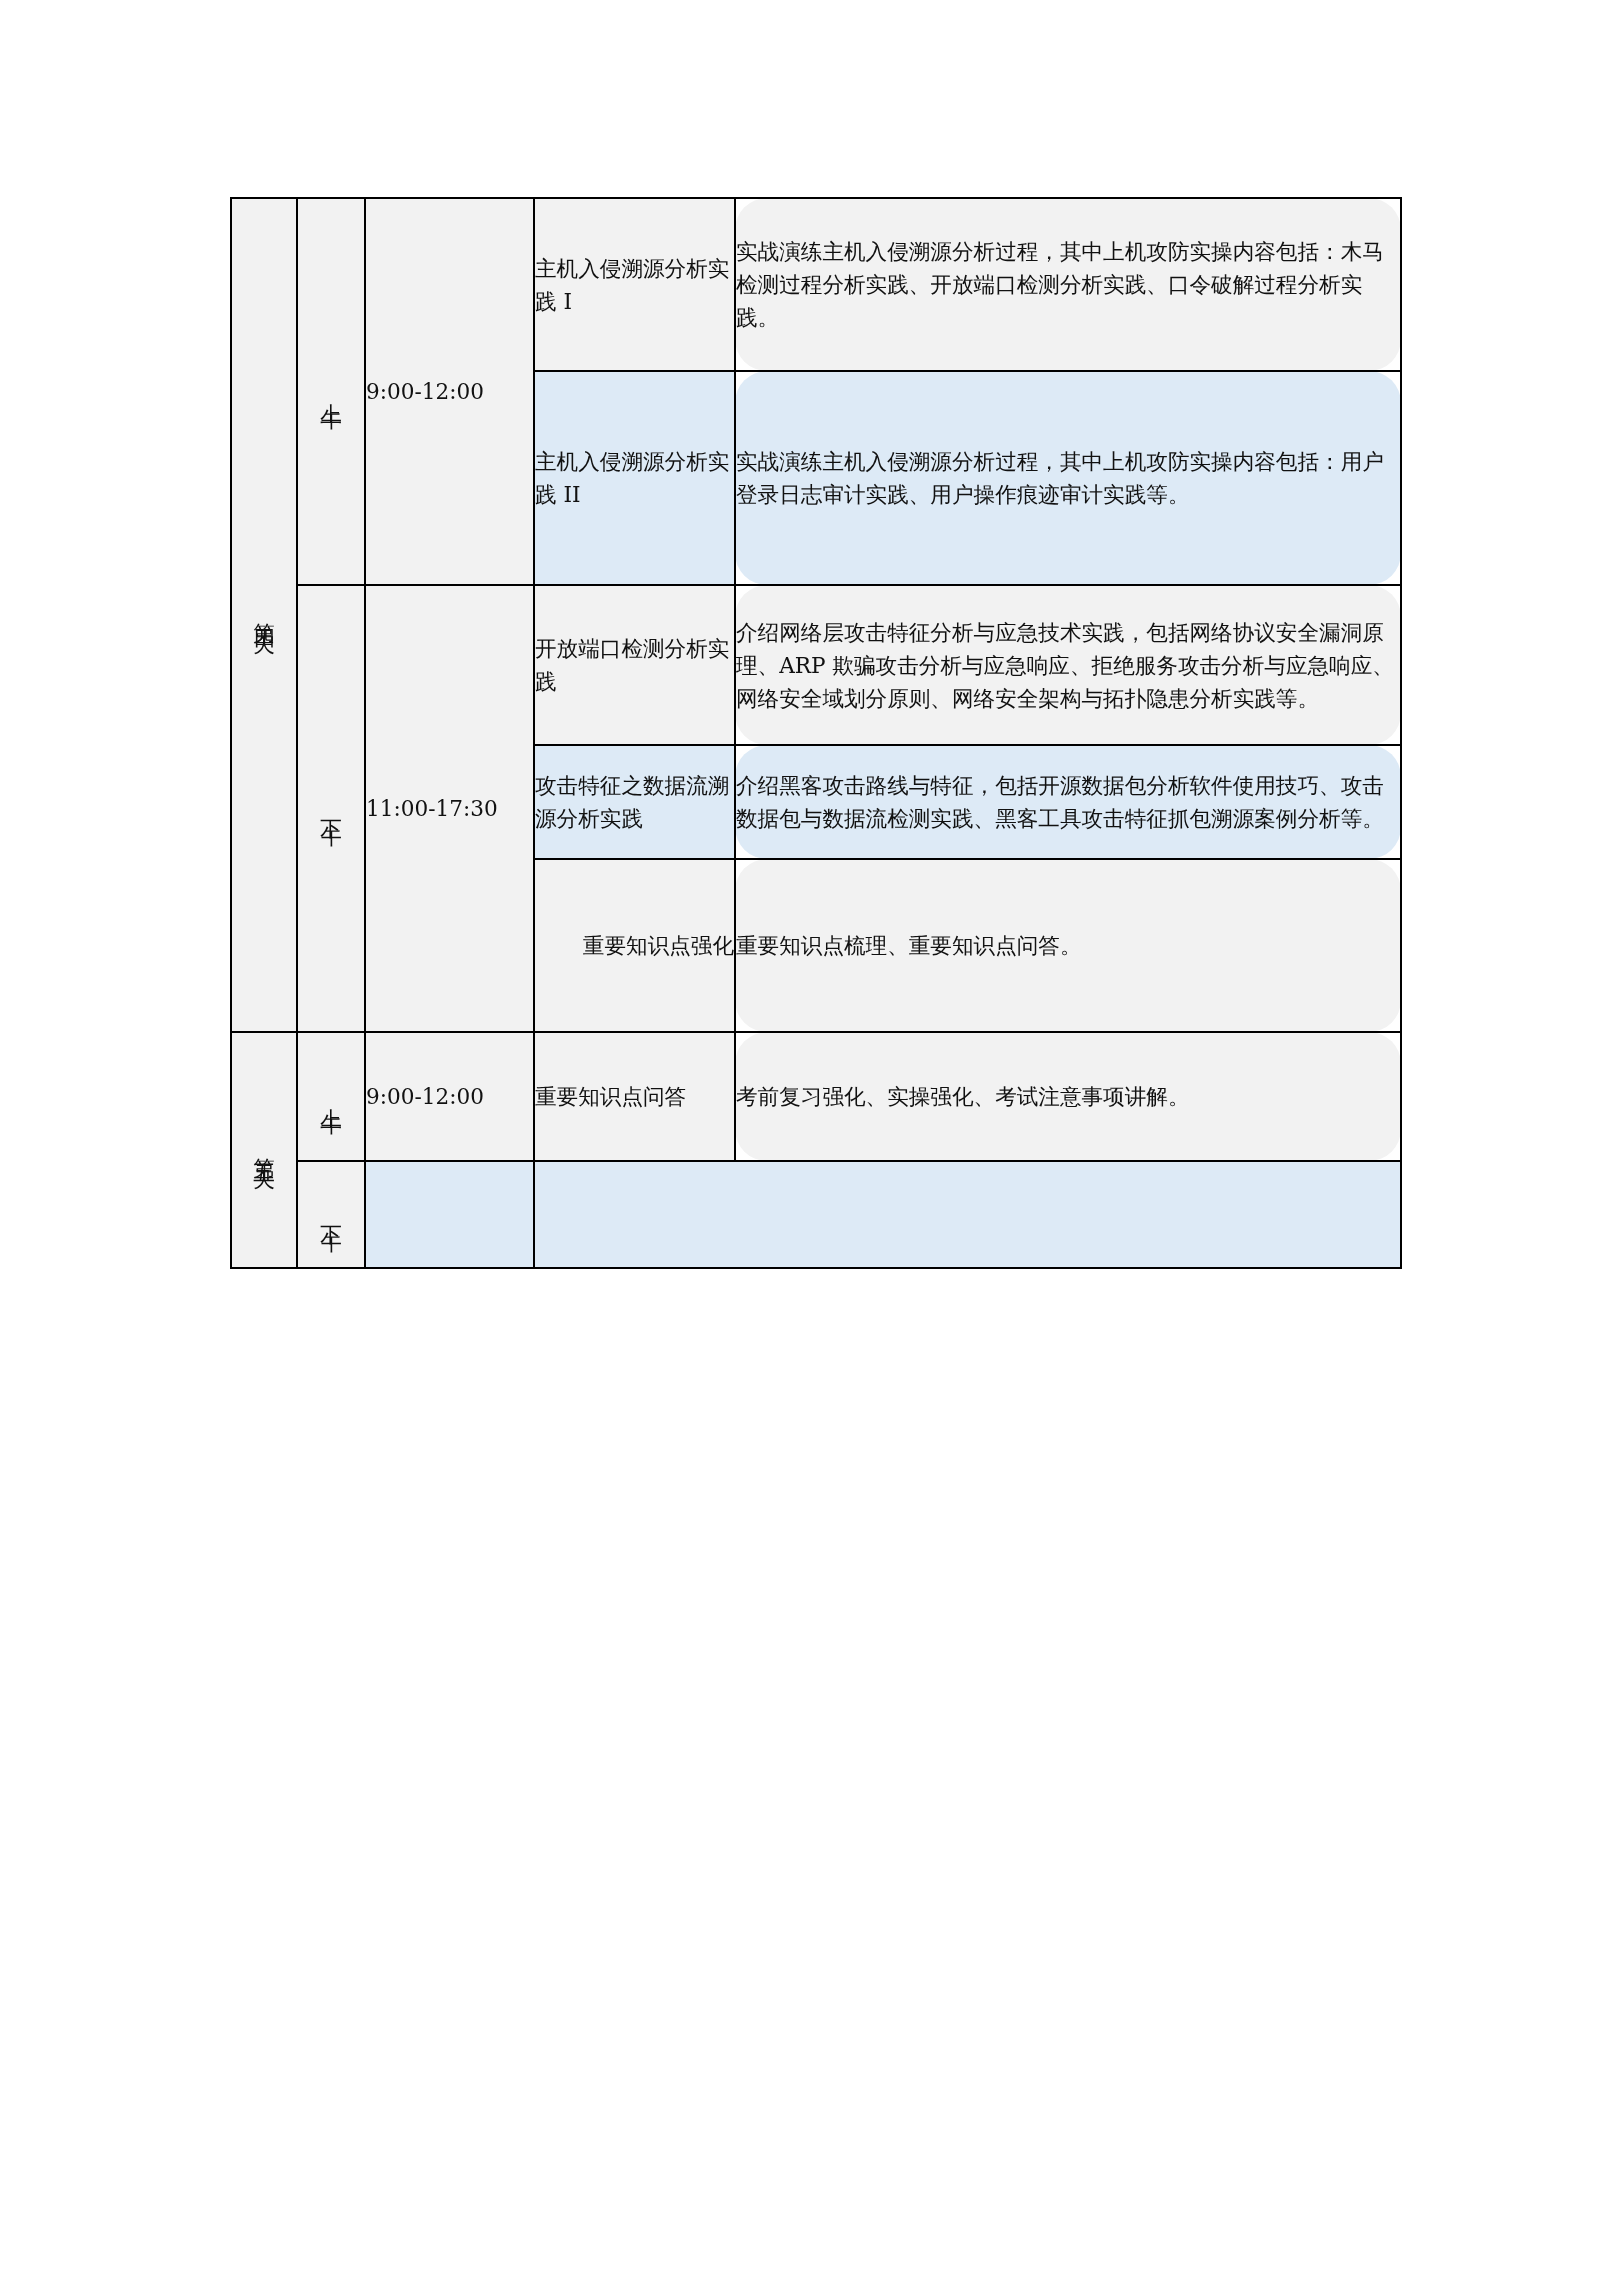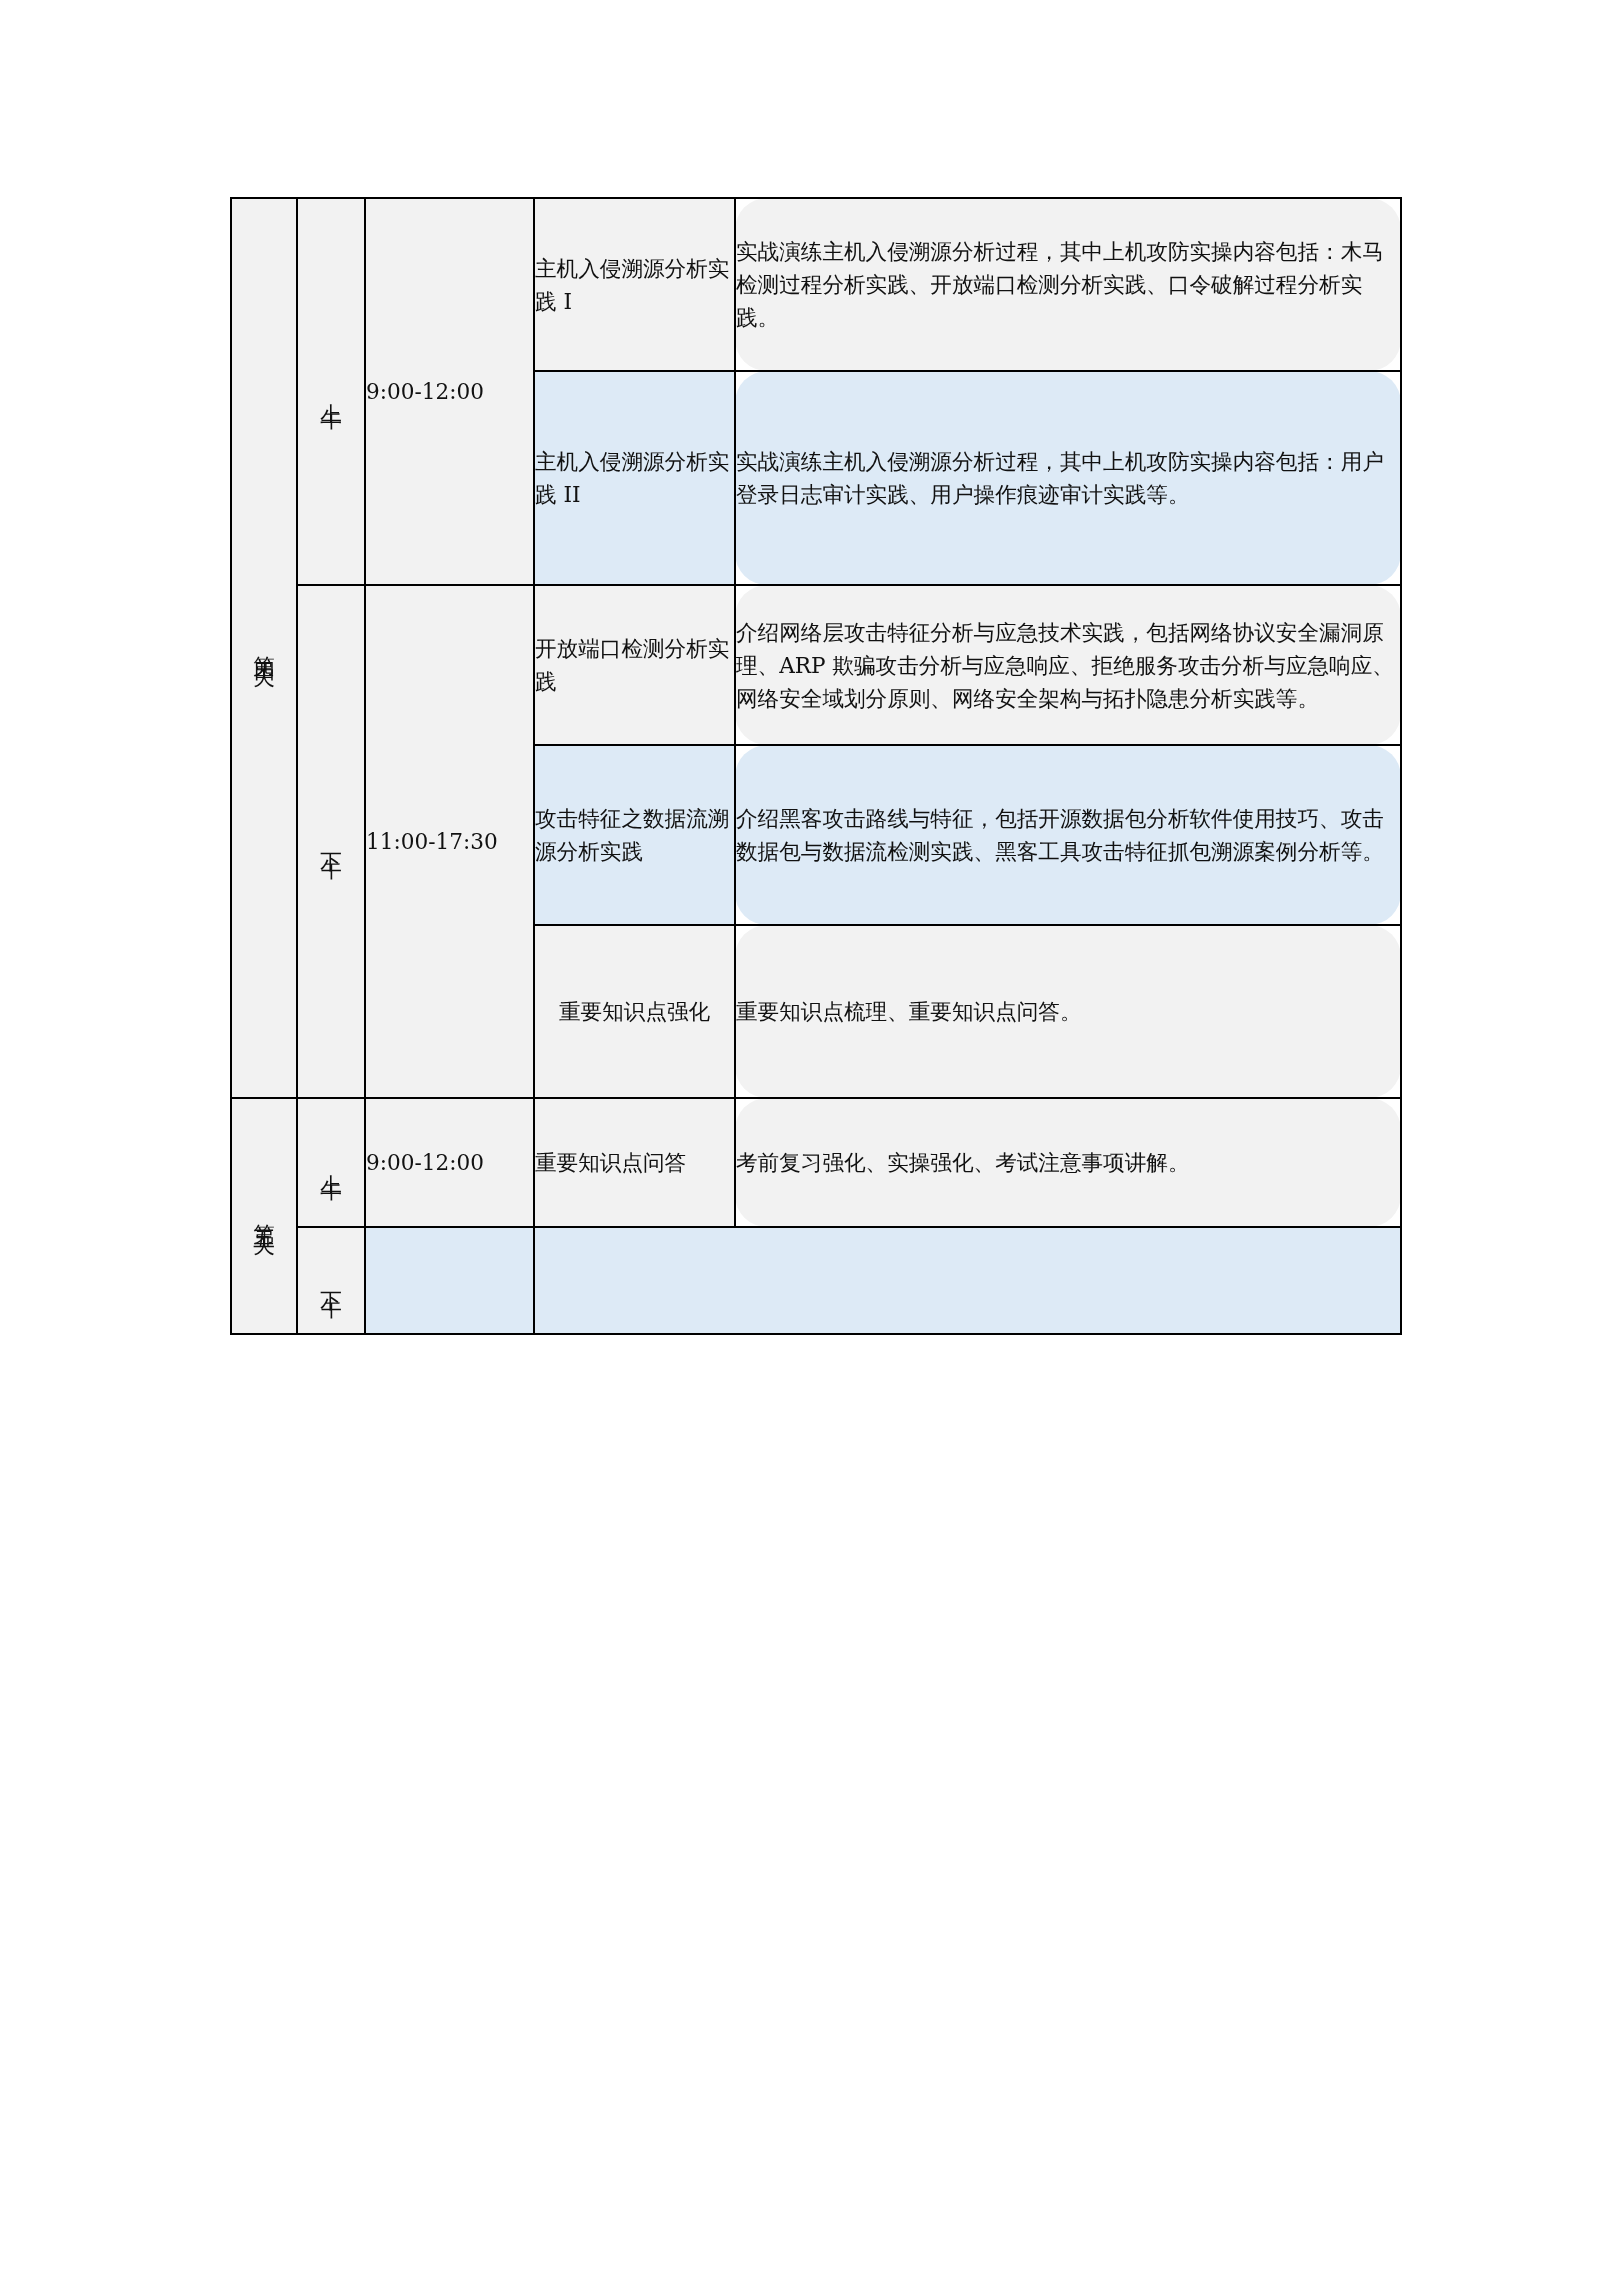--- a/index.html
+++ b/index.html
@@ -7,21 +7,21 @@
   .page { position:absolute; left:0; top:0; width:1621px; height:2293px; background:#fff; }
   .tbl { position:absolute; left:230px; top:197px; border-collapse:collapse; table-layout:fixed; }
   .tbl td { border:2.9px solid #000; padding:0; font-size:21.6px; line-height:33px; vertical-align:middle; }
   .g { background:#f2f2f2; }
   .b { background:#ddeaf6; }
   .vert { text-align:center; writing-mode:vertical-rl; text-orientation:upright; letter-spacing:5.9px; margin:0 auto; }
   .vwrap { display:flex; justify-content:center; align-items:center; }
   .c { text-align:left; }
   .topic { padding:0 13.7px 0 13.7px; }
   .desc { padding:0 13.7px 0 13.7px;border-radius:32px; }
-  .topic.centered { text-align:left;padding-left:24px; }
+  .topic.centered { text-align:right;padding-left:24px; }
 </style>
 </head>
 <body>
 
 <div class="page">
   <table class="tbl">
     <colgroup>
       <col style="width:66px">
       <col style="width:68px">
       <col style="width:169px">
@@ -55,21 +55,21 @@
         <td class="g" rowspan="3">
           <div class="vwrap">
               <span class="vert">下午</span>
             </div>
         </td>
         <td class="g c" rowspan="3">11:00-17:30</td>
         <td class="g topic">开放端口检测分析实践</td>
         <td class="g desc">介绍网络层攻击特征分析与应急技术实践，包括网络协议安全漏洞原理、ARP 欺骗攻击分析与应急响应、拒绝服务攻击分析与应急响应、网络安全域划分原则、网络安全架构与拓扑隐患分析实践等。</td>
       </tr>
 
-      <tr style="height:180px">
+      <tr style="height:114px">
         <td class="b topic">攻击特征之数据流溯源分析实践</td>
         <td class="b desc">介绍黑客攻击路线与特征，包括开源数据包分析软件使用技巧、攻击数据包与数据流检测实践、黑客工具攻击特征抓包溯源案例分析等。</td>
       </tr>
 
       <tr style="height:173px">
         <td class="g topic centered">重要知识点强化</td>
         <td class="g desc">重要知识点梳理、重要知识点问答。</td>
       </tr>
 
       <tr style="height:129px">

